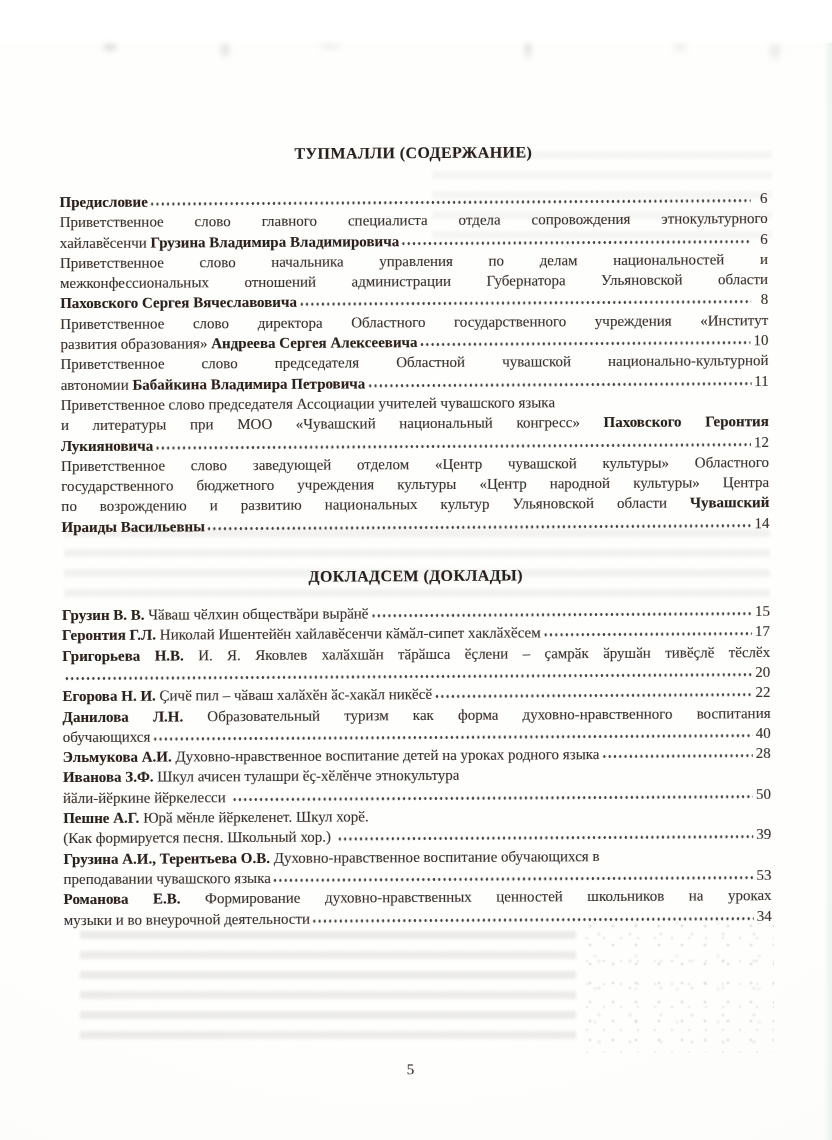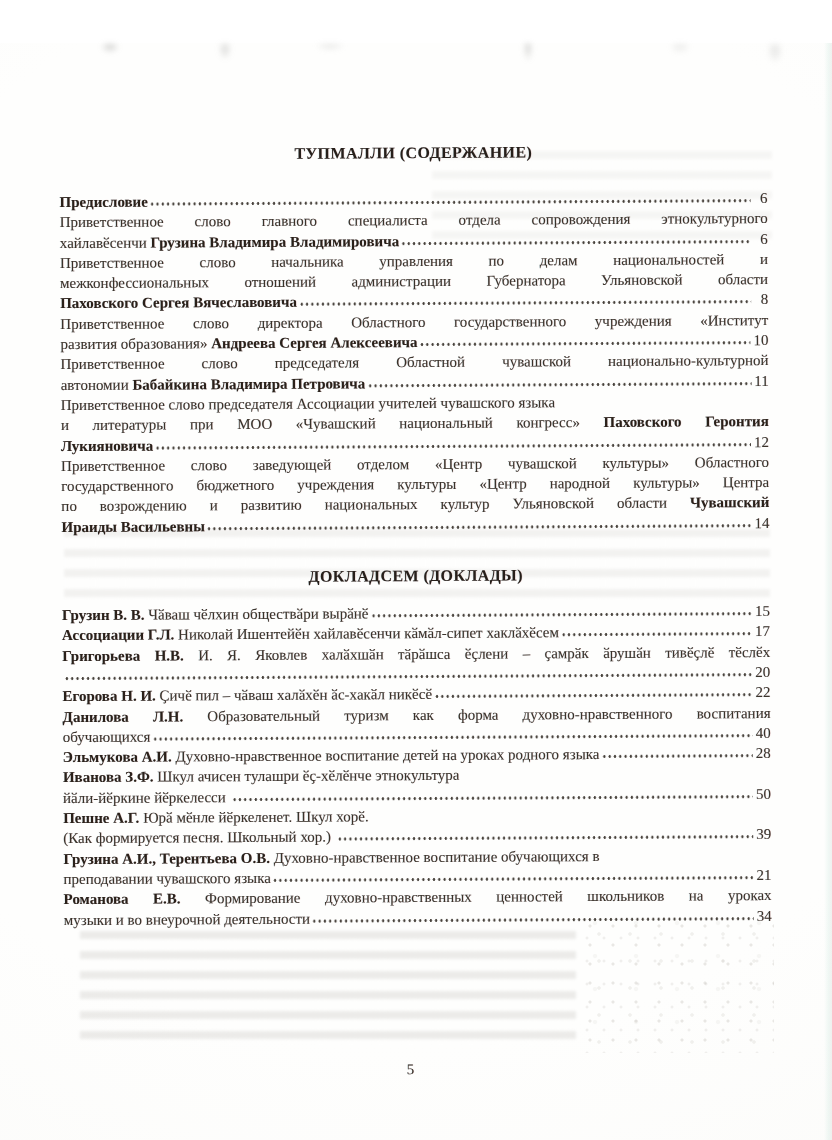--- a/index.html
+++ b/index.html
@@ -145,21 +145,21 @@
       </div>
     <div class="sec-header">ДОКЛАДСЕМ (ДОКЛАДЫ)</div>
     <div class="toc">
         <div class="toc-line flexline">
           <span class="b">Грузин В. В.</span>
           <span class="r"> Чӑваш чӗлхин обществӑри вырӑнӗ</span>
           <span class="fill"></span>
           <span class="pg">15</span>
         </div>
         <div class="toc-line flexline">
-          <span class="b">Ассоциации Г.Л.</span>
+          <span class="b">Геронтия Г.Л.</span>
           <span class="r"> Николай Ишентейӗн хайлавӗсенчи кӑмӑл-сипет хаклӑхӗсем</span>
           <span class="fill"></span>
           <span class="pg">17</span>
         </div>
         <div class="toc-line just"><span class="b">Григорьева Н.В.</span><span class="r"> И. Я. Яковлев халӑхшӑн тӑрӑшса ӗҫлени – ҫамрӑк ӑрушӑн тивӗҫлӗ тӗслӗх</span></div>
         <div class="toc-line flexline">
           <span class="fill"></span>
           <span class="pg">20</span>
         </div>
         <div class="toc-line flexline">
@@ -189,21 +189,21 @@
         <div class="toc-line"><span class="b">Пешне А.Г.</span><span class="r"> Юрӑ мӗнле йӗркеленет. Шкул хорӗ.</span></div>
         <div class="toc-line flexline">
           <span class="r">(Как формируется песня. Школьный хор.) </span>
           <span class="fill"></span>
           <span class="pg">39</span>
         </div>
         <div class="toc-line"><span class="b">Грузина А.И., Терентьева О.В.</span><span class="r"> Духовно-нравственное воспитание обучающихся в</span></div>
         <div class="toc-line flexline">
           <span class="r">преподавании чувашского языка</span>
           <span class="fill"></span>
-          <span class="pg">21</span>
+          <span class="pg">53</span>
         </div>
         <div class="toc-line just"><span class="b">Романова Е.В.</span><span class="r"> Формирование духовно-нравственных ценностей школьников на уроках</span></div>
         <div class="toc-line flexline">
           <span class="r">музыки и во внеурочной деятельности</span>
           <span class="fill"></span>
           <span class="pg">34</span>
         </div>
       </div>
     <div class="pagenum">5</div>
   </div>

